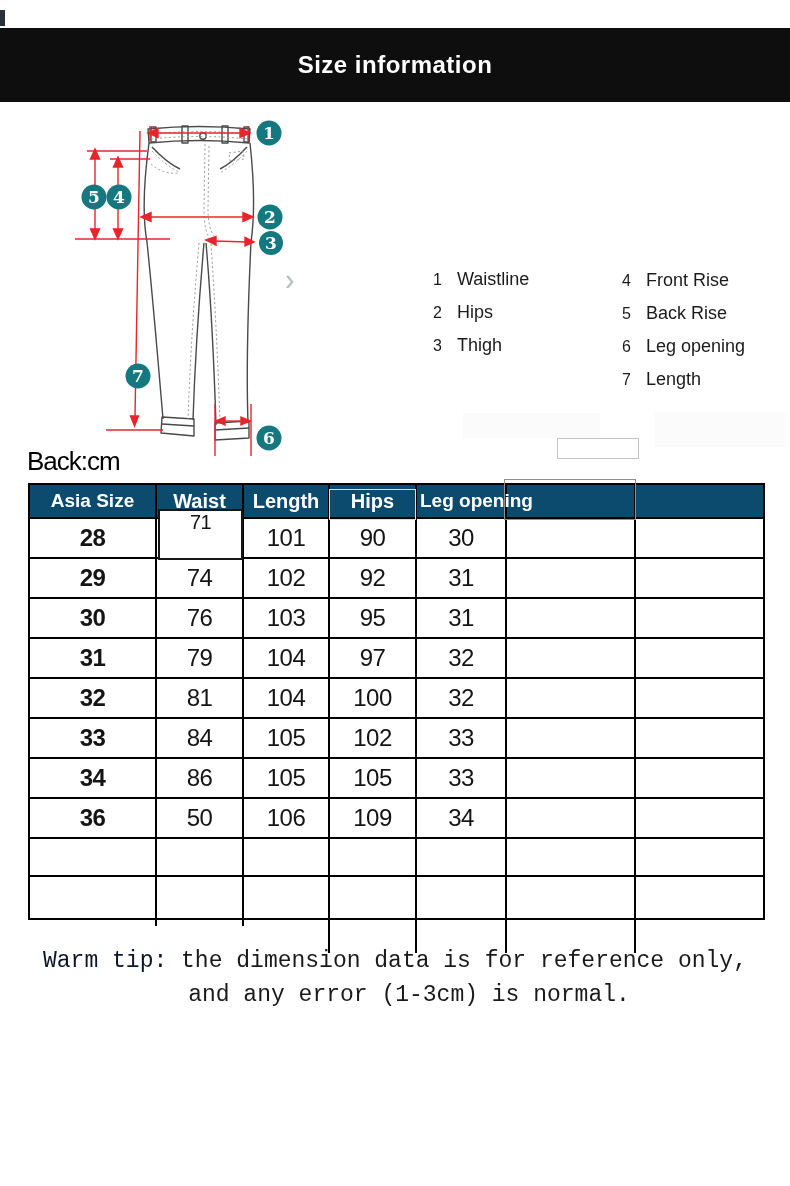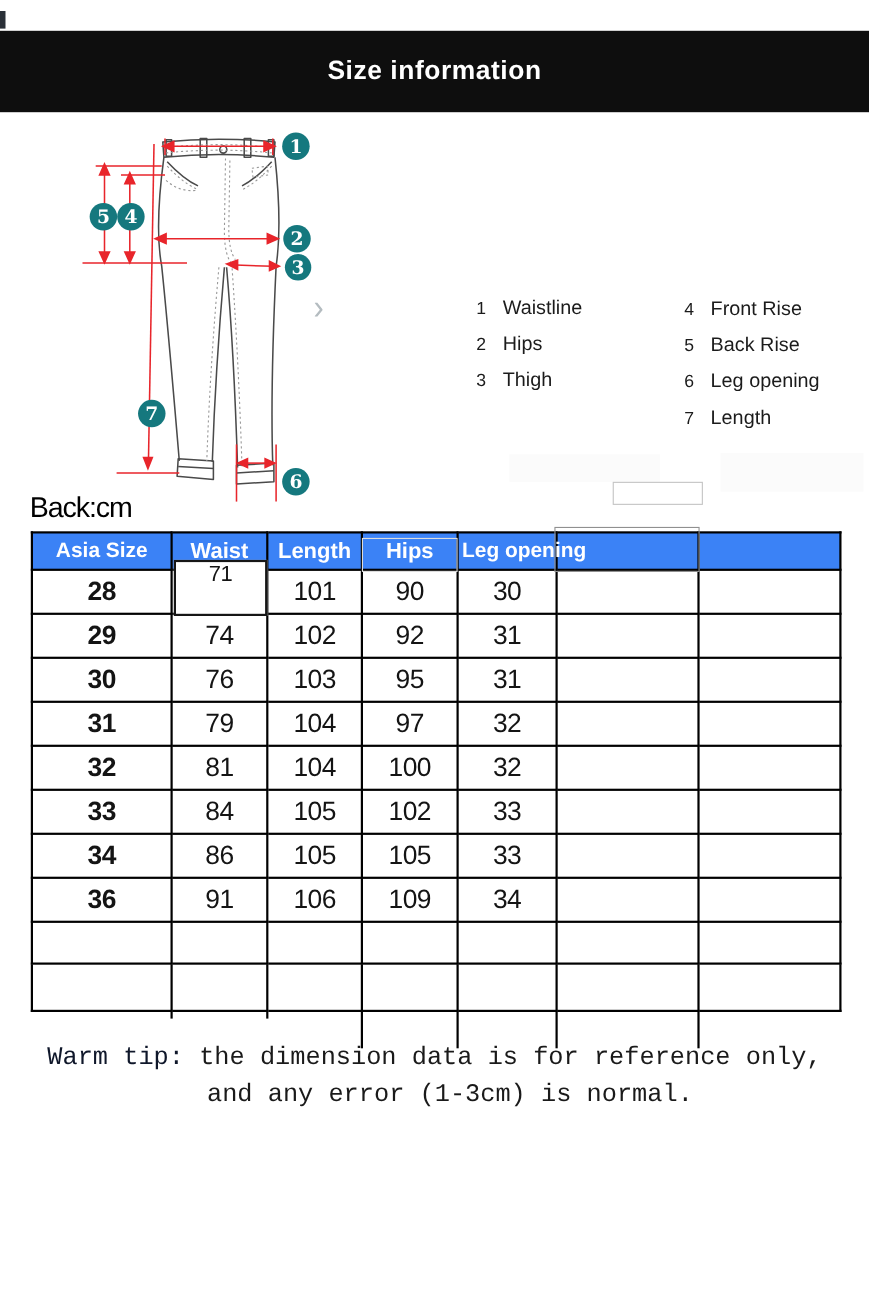--- a/index.html
+++ b/index.html
@@ -35,21 +35,21 @@
   .whitebox{position:absolute;left:557px;top:438px;width:80px;height:19px;background:#fff;
             border:1px solid #c4c4c4;}
 
   .unit{position:absolute;left:27px;top:446px;font-size:26px;color:#000;letter-spacing:-1px;}
 
   
   .size-table{position:absolute;left:28px;top:483px;width:735px;border-collapse:collapse;
               table-layout:fixed;}
   .size-table th,.size-table td{border:2px solid #000;padding:0;text-align:center;
               vertical-align:middle;overflow:visible;}
-  .size-table thead tr{background:#3b82f6;height:34px;padding-left:12px;}
+  .size-table thead tr{background:#0c4a6e;height:34px;padding-left:12px;}
   .size-table thead th{color:#fff;font-size:20px;font-weight:700;border-color:#000;}
   .size-table thead th.h-asia{font-size:19px;font-weight:700;}
   .size-table thead th.h-leg{text-align:left;padding-left:3px;font-size:19px;white-space:nowrap;}
   .size-table tbody tr{height:40px;background:#fff;}
   .size-table tbody tr:nth-child(9){height:38px;}
   .size-table tbody tr:nth-child(10){height:43px;}
   .size-table tbody td{font-size:24px;color:#141414;letter-spacing:-.5px;}
   .size-table tbody td:first-child{font-weight:700;}
 
   
@@ -298,21 +298,21 @@
         <td>34</td>
         <td>86</td>
         <td>105</td>
         <td>105</td>
         <td>33</td>
         <td></td>
         <td></td>
       </tr>
       <tr>
         <td>36</td>
-        <td>91</td>
+        <td>50</td>
         <td>106</td>
         <td>109</td>
         <td>34</td>
         <td></td>
         <td></td>
       </tr>
       <tr>
         <td></td>
         <td></td>
         <td></td>

